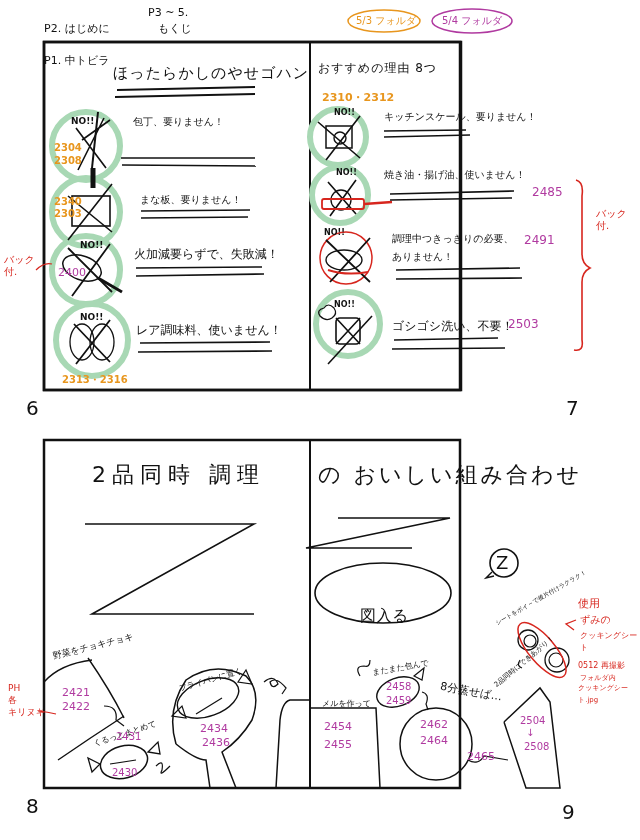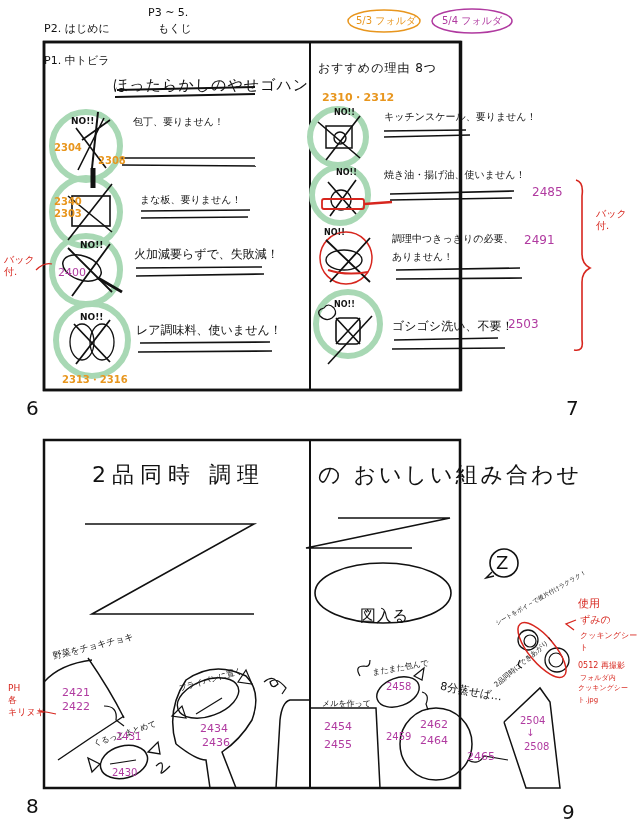--- a/index.html
+++ b/index.html
@@ -3,21 +3,21 @@
 <meta charset="utf-8">
 <style>
   html, body { margin:0; padding:0; background:#ffffff; }
   body { width:640px; height:840px; position:relative; overflow:hidden;
          font-family:"DejaVu Sans", sans-serif; color:#111; }
   .abs { position:absolute; }
   .hand { font-family:"DejaVu Sans", sans-serif; color:#111; white-space:nowrap; }
   svg.layer { position:absolute; left:0; top:0; width:640px; height:840px; pointer-events:none; }
   .note-top { font-size:11px; line-height:14px; }
   .folder-tag { font-size:10px; }
-  .title-l { font-size:15px; letter-spacing:1px;margin-top:12px; }
+  .title-l { font-size:15px; letter-spacing:1px; }
   .title-r { font-size:12px; letter-spacing:1px; }
   .caption { font-size:10px; }
   .caption-lg { font-size:12px; }
   .num-orange { color:#e8961e; font-size:10px; font-weight:bold; line-height:12px; }
   .num-magenta { color:#b03aa0; font-size:11px; line-height:13px; }
   .num-red { color:#d7261e; font-size:10px; line-height:12px; }
   .pagenum { font-size:20px; font-family:"DejaVu Sans", sans-serif; }
   .big-title { font-size:22px; letter-spacing:6px; }
   .noexcl { font-size:9px; font-weight:bold; }
   .tiny { font-size:8px; }
@@ -161,21 +161,21 @@
 <div class="abs hand note-top" style="left:148px; top:6px;">P3 ~ 5.</div>
 <div class="abs hand note-top" style="left:158px; top:22px;">もくじ</div>
 
 <div class="abs folder-tag" style="left:356px; top:14px; color:#e8961e;">5/3 フォルダ</div>
 <div class="abs folder-tag" style="left:442px; top:14px; color:#b03aa0;">5/4 フォルダ</div>
 
 <div class="abs hand title-l" style="left:113px; top:64px;">ほったらかしのやせゴハン</div>
 
 <div class="abs noexcl" style="left:71px; top:116px;">NO!!</div>
 <div class="abs num-orange" style="left:54px; top:142px;">2304</div>
-<div class="abs num-orange" style="left:54px; top:155px;margin-left:44px;">2308</div>
+<div class="abs num-orange" style="left:54px; top:155px;">2308</div>
 <div class="abs hand caption" style="left:133px; top:115px;">包丁、要りません！</div>
 <span class="abs" style="left:0;top:0;width:0;height:0;"></span>
 
 <div class="abs num-orange" style="left:54px; top:196px;">2340</div>
 <div class="abs num-orange" style="left:54px; top:208px;">2303</div>
 <div class="abs hand caption" style="left:140px; top:193px;">まな板、要りません！</div>
 <span class="abs" style="left:0;top:0;width:0;height:0;"></span>
 
 <div class="abs noexcl" style="left:80px; top:240px;">NO!!</div>
 <div class="abs num-magenta" style="left:58px; top:266px;">2400</div>
@@ -235,21 +235,21 @@
 
 <div class="abs num-red" style="left:8px; top:682px; white-space:pre; font-size:9px;">PH
 各
 キリヌキ</div>
 
 <div class="abs hand" style="left:360px; top:584px; font-size:16px;margin-top:22px;">図入る</div>
 <div class="abs hand" style="left:496px; top:552px; font-size:18px;">Z</div>
 
 <div class="abs hand tiny" style="left:372px; top:662px; transform:rotate(-10deg);">またまた包んで</div>
 <div class="abs num-magenta" style="left:386px; top:680px; font-size:10px;">2458</div>
-<div class="abs num-magenta" style="left:386px; top:694px; font-size:10px;margin-top:36px;">2459</div>
+<div class="abs num-magenta" style="left:386px; top:694px; font-size:10px;">2459</div>
 
 <div class="abs hand tiny" style="left:322px; top:698px;">メルを作って</div>
 <div class="abs num-magenta" style="left:324px; top:720px;text-align:center;">2454</div>
 <div class="abs num-magenta" style="left:324px; top:738px;">2455</div>
 
 <div class="abs hand" style="left:440px; top:684px; font-size:11px; transform:rotate(10deg);">8分蒸せば…</div>
 <div class="abs num-magenta" style="left:420px; top:718px;">2462</div>
 <div class="abs num-magenta" style="left:420px; top:734px;">2464</div>
 <div class="abs num-magenta" style="left:420px; top:750px;margin-left:47px;">2465</div>
 

